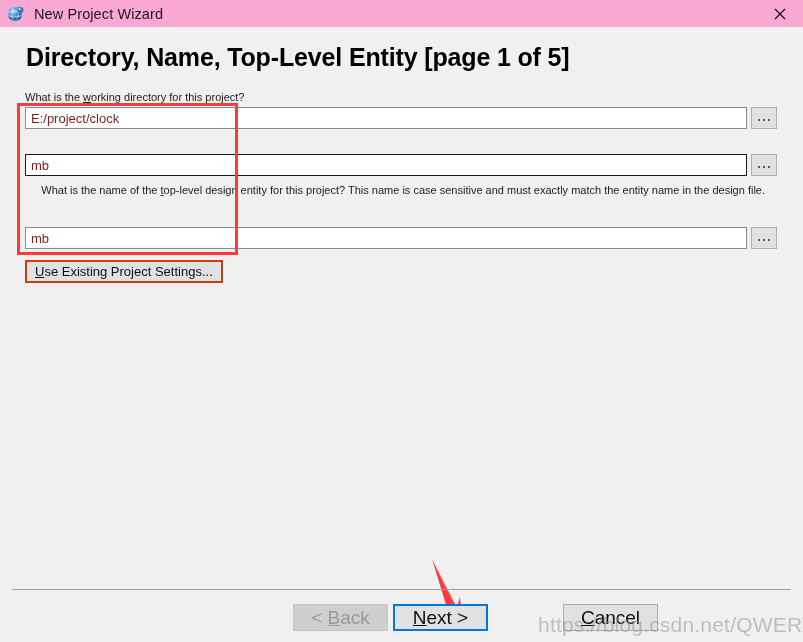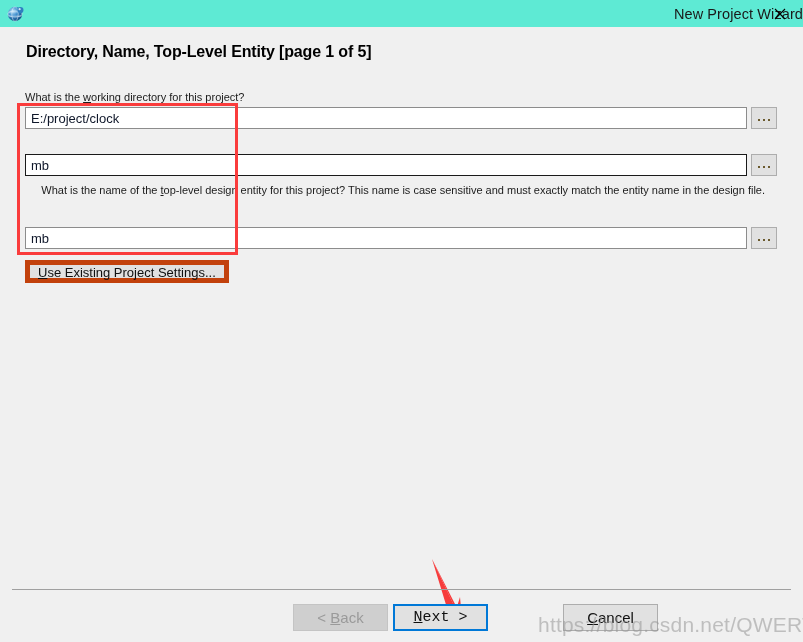--- a/index.html
+++ b/index.html
@@ -12,26 +12,25 @@
     background: #f0f0f0;
     font-family: "Liberation Sans", sans-serif;
     overflow: hidden;
     position: relative;
     -webkit-font-smoothing: antialiased;
   }
 
   
   .titlebar {
     height: 27px;
-    background: #5eead4;
+    background: #f9a8d4;
     display: flex;
     align-items: center;
     position: relative;
     border-bottom: 6px solid #3b82f6;
-    justify-content: space-between;
   }
   .titlebar-icon {
     width: 18px;
     height: 18px;
     margin-left: 7px;
     margin-right: 9px;
     flex: 0 0 auto;
   }
   .titlebar-title {
     font-size: 14.5px;
@@ -59,21 +58,21 @@
     top: 27px;
     width: 803px;
     height: 615px;
     background: #f0f0f0;
   }
 
   .page-heading {
     position: absolute;
     left: 26px;
     top: 16px;
-    font-size: 16px;
+    font-size: 25px;
     font-weight: bold;
     color: #000000;
     letter-spacing: -0.15px;
     white-space: nowrap;
   }
 
   .field-label {
     position: absolute;
     font-size: 11px;
     color: #1b1b1b;
@@ -82,21 +81,21 @@
   .field-label u { text-decoration: underline; }
 
   .text-input {
     position: absolute;
     height: 22px;
     box-sizing: border-box;
     background: #ffffff;
     border: 1px solid #8c8c8c;
     font-family: "Liberation Sans", sans-serif;
     font-size: 13px;
-    color: #0f172a;
+    color: #7f1d1d;
     padding: 0 3px 0 5px;
     outline: none;
     line-height: 20px;
   }
   .text-input.focused {
     border: 1px solid #1a1a1a;
   }
 
   .browse-btn {
     position: absolute;
@@ -123,21 +122,21 @@
     display: block;
   }
 
   .settings-btn {
     position: absolute;
     left: 25px;
     top: 233px;
     height: 23px;
     box-sizing: border-box;
     background: #e1e1e1;
-    border: 5px solid #c2410c;
+    border: 2px solid #c2410c;
     font-family: "Liberation Sans", sans-serif;
     font-size: 13px;
     color: #101010;
     padding: 0 8px;
     cursor: default;
     white-space: nowrap;
   }
   .settings-btn u { text-decoration: underline; }
 
   
@@ -174,42 +173,42 @@
 
   .btn {
     position: absolute;
     top: 577px;
     width: 95px;
     height: 27px;
     box-sizing: border-box;
     background: #e1e1e1;
     border: 1px solid #adadad;
     font-family: "Liberation Sans", sans-serif;
-    font-size: 15px;
+    font-size: 19px;
     color: #101010;
     cursor: default;
     padding: 0;
     line-height: 25px;
     text-align: center;
     white-space: nowrap;
   }
   .btn u { text-decoration: underline; }
   .btn.disabled {
     color: #9a9a9a;
     background: #cfcfcf;
     border-color: #c4c4c4;
   }
   .btn.default {
     border: 2px solid #0078d7;
     background: #e1e1e1;
     line-height: 23px;
   }
 
   #btn-back   { left: 293px; }
-  #btn-next   { left: 393px; font-family: Liberation Mono, monospace; }
+  #btn-next   { left: 393px; }
   #btn-finish { left: 493px; }
   #btn-cancel { left: 563px; }
   #btn-help   { left: 693px; }
 
   
   .watermark {
     position: absolute;
     left: 538px;
     top: 586px;
     font-family: "Liberation Sans", sans-serif;

